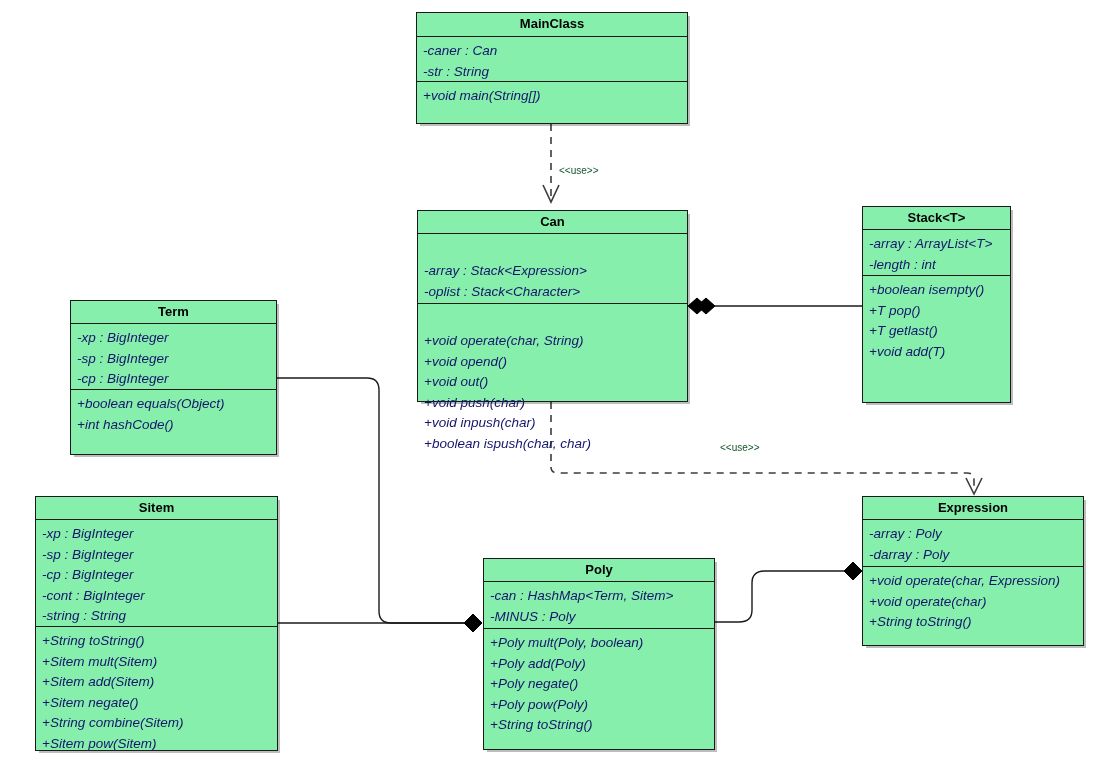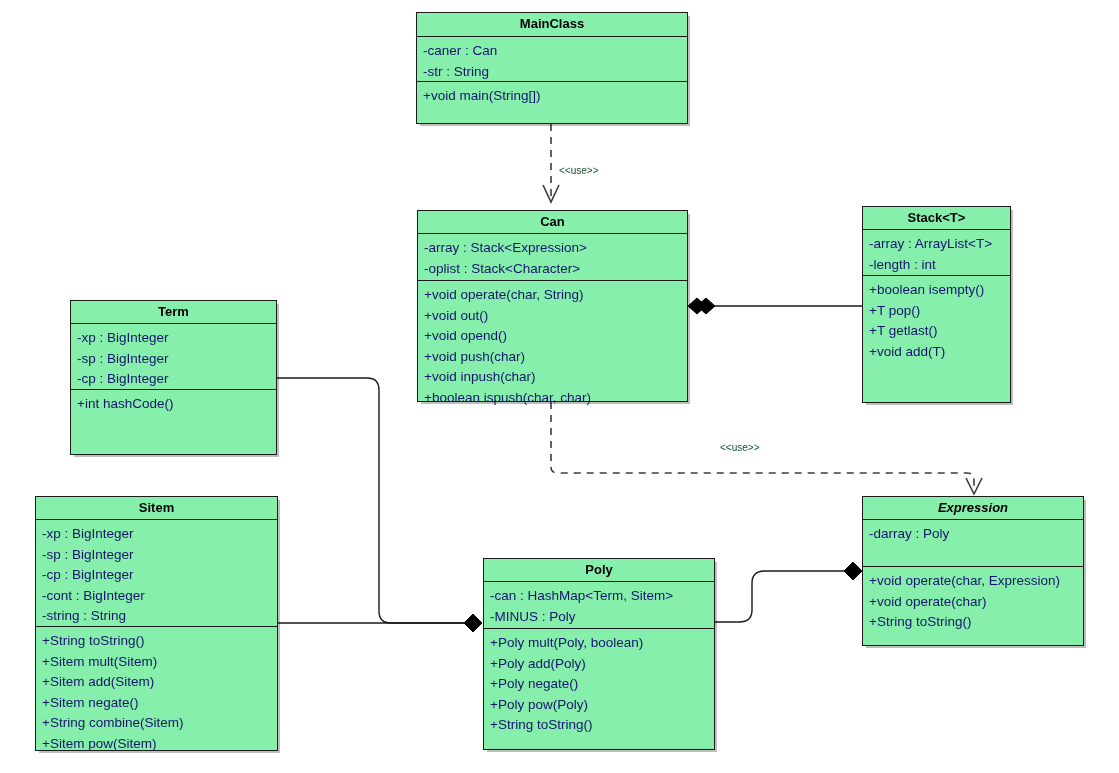--- a/index.html
+++ b/index.html
@@ -43,21 +43,21 @@
     line-height: 1.1;
   }
   .cls-section {
     padding: 4px 6px 5px 6px;
     font-size: 13.5px;
     color: #15156b;
     line-height: 1.52;
   }
   .cls-attrs { border-bottom: 1px solid #1a1a1a; }
   .cls-ops { flex: 1 1 auto; }
-  .cls-line { white-space: pre; }
+  .cls-line { white-space: pre; font-style: italic; }
 
   .edge-label {
     position: absolute;
     font-size: 10px;
     color: #14532d;
     font-family: "Liberation Sans", sans-serif;
     white-space: nowrap;
   }
 </style>
 </head>
@@ -102,30 +102,30 @@
     <div class="cls-title" style="height:24px;">MainClass</div>
     <div class="cls-section cls-attrs" style="height:45px;">
       <div class="cls-line">-caner : Can</div>
       <div class="cls-line">-str : String</div>
     </div>
     <div class="cls-section cls-ops">
       <div class="cls-line">+void main(String[])</div>
     </div>
   </div>
 
-  <div class="uml-class" id="box-can" style="left:417px; top:210px; width:271px; height:192px;">
+  <div class="uml-class" id="box-can" style="left:417px; top:210px; width:271px; height:192px;gap:23px;">
     <div class="cls-title" style="height:23px;">Can</div>
     <div class="cls-section cls-attrs" style="height:47px;">
       <div class="cls-line">-array : Stack&lt;Expression&gt;</div>
       <div class="cls-line">-oplist : Stack&lt;Character&gt;</div>
     </div>
     <div class="cls-section cls-ops">
       <div class="cls-line">+void operate(char, String)</div>
+      <div class="cls-line">+void opend()</div>
       <div class="cls-line">+void out()</div>
-      <div class="cls-line">+void opend()</div>
       <div class="cls-line">+void push(char)</div>
       <div class="cls-line">+void inpush(char)</div>
       <div class="cls-line">+boolean ispush(char, char)</div>
     </div>
   </div>
 
   <div class="uml-class" id="box-stack" style="left:862px; top:206px; width:149px; height:197px;">
     <div class="cls-title" style="height:23px;">Stack&lt;T&gt;</div>
     <div class="cls-section cls-attrs" style="height:46px;">
       <div class="cls-line">-array : ArrayList&lt;T&gt;</div>
@@ -140,20 +140,21 @@
   </div>
 
   <div class="uml-class" id="box-term" style="left:70px; top:300px; width:207px; height:155px;">
     <div class="cls-title" style="height:23px;">Term</div>
     <div class="cls-section cls-attrs" style="height:66px;">
       <div class="cls-line">-xp : BigInteger</div>
       <div class="cls-line">-sp : BigInteger</div>
       <div class="cls-line">-cp : BigInteger</div>
     </div>
     <div class="cls-section cls-ops">
+      <div class="cls-line">+boolean equals(Object)</div>
       <div class="cls-line">+int hashCode()</div>
     </div>
   </div>
 
   <div class="uml-class" id="box-sitem" style="left:35px; top:496px; width:243px; height:255px;">
     <div class="cls-title" style="height:23px;">Sitem</div>
     <div class="cls-section cls-attrs" style="height:107px;">
       <div class="cls-line">-xp : BigInteger</div>
       <div class="cls-line">-sp : BigInteger</div>
       <div class="cls-line">-cp : BigInteger</div>
@@ -179,22 +180,23 @@
     <div class="cls-section cls-ops">
       <div class="cls-line">+Poly mult(Poly, boolean)</div>
       <div class="cls-line">+Poly add(Poly)</div>
       <div class="cls-line">+Poly negate()</div>
       <div class="cls-line">+Poly pow(Poly)</div>
       <div class="cls-line">+String toString()</div>
     </div>
   </div>
 
   <div class="uml-class" id="box-expression" style="left:862px; top:496px; width:222px; height:150px;">
-    <div class="cls-title" style="height:23px;font-style:italic;">Expression</div>
+    <div class="cls-title" style="height:23px;">Expression</div>
     <div class="cls-section cls-attrs" style="height:47px;">
+      <div class="cls-line">-array : Poly</div>
       <div class="cls-line">-darray : Poly</div>
     </div>
     <div class="cls-section cls-ops">
       <div class="cls-line">+void operate(char, Expression)</div>
       <div class="cls-line">+void operate(char)</div>
       <div class="cls-line">+String toString()</div>
     </div>
   </div>
 
   <div class="edge-label" style="left:559px; top:165px;">&lt;&lt;use&gt;&gt;</div>

